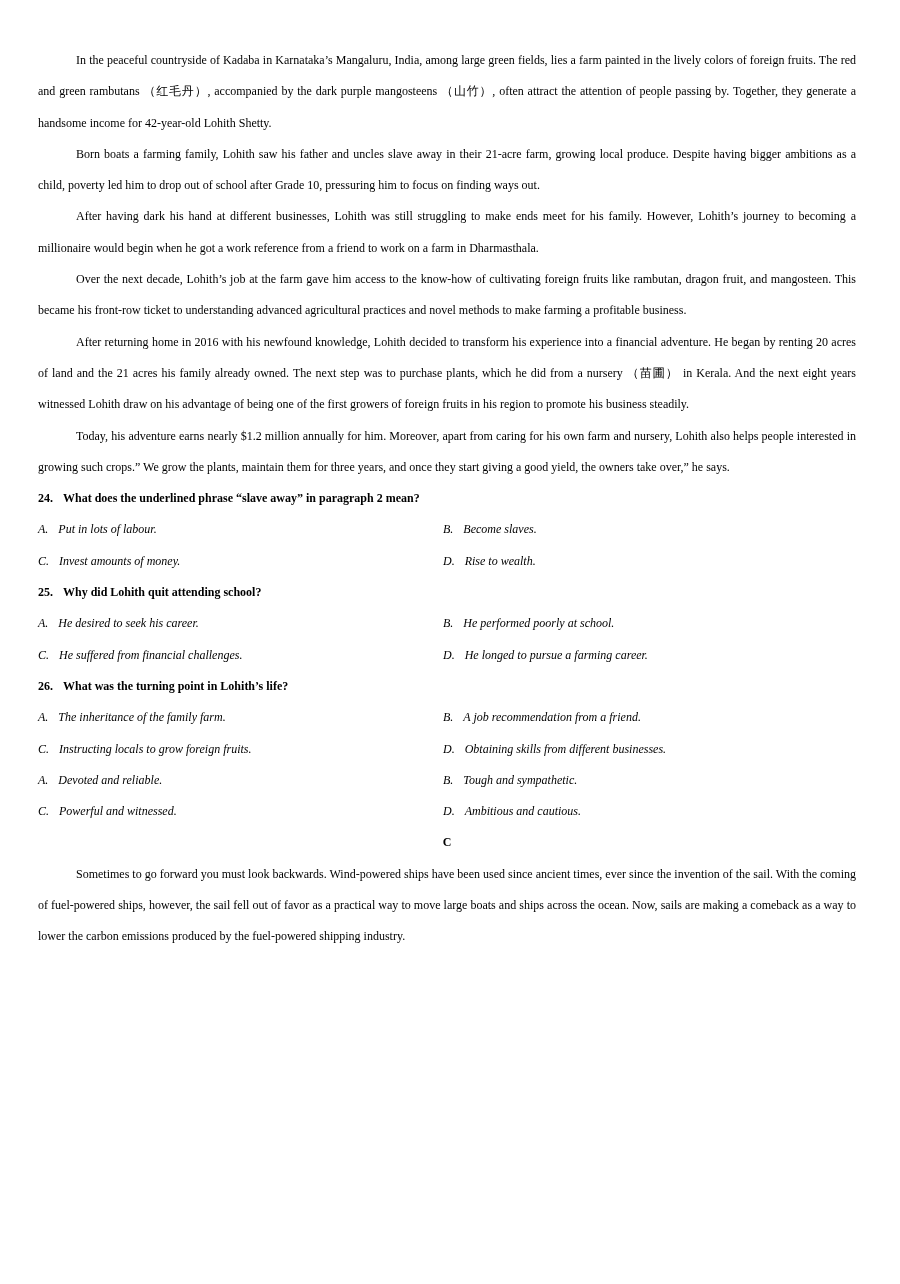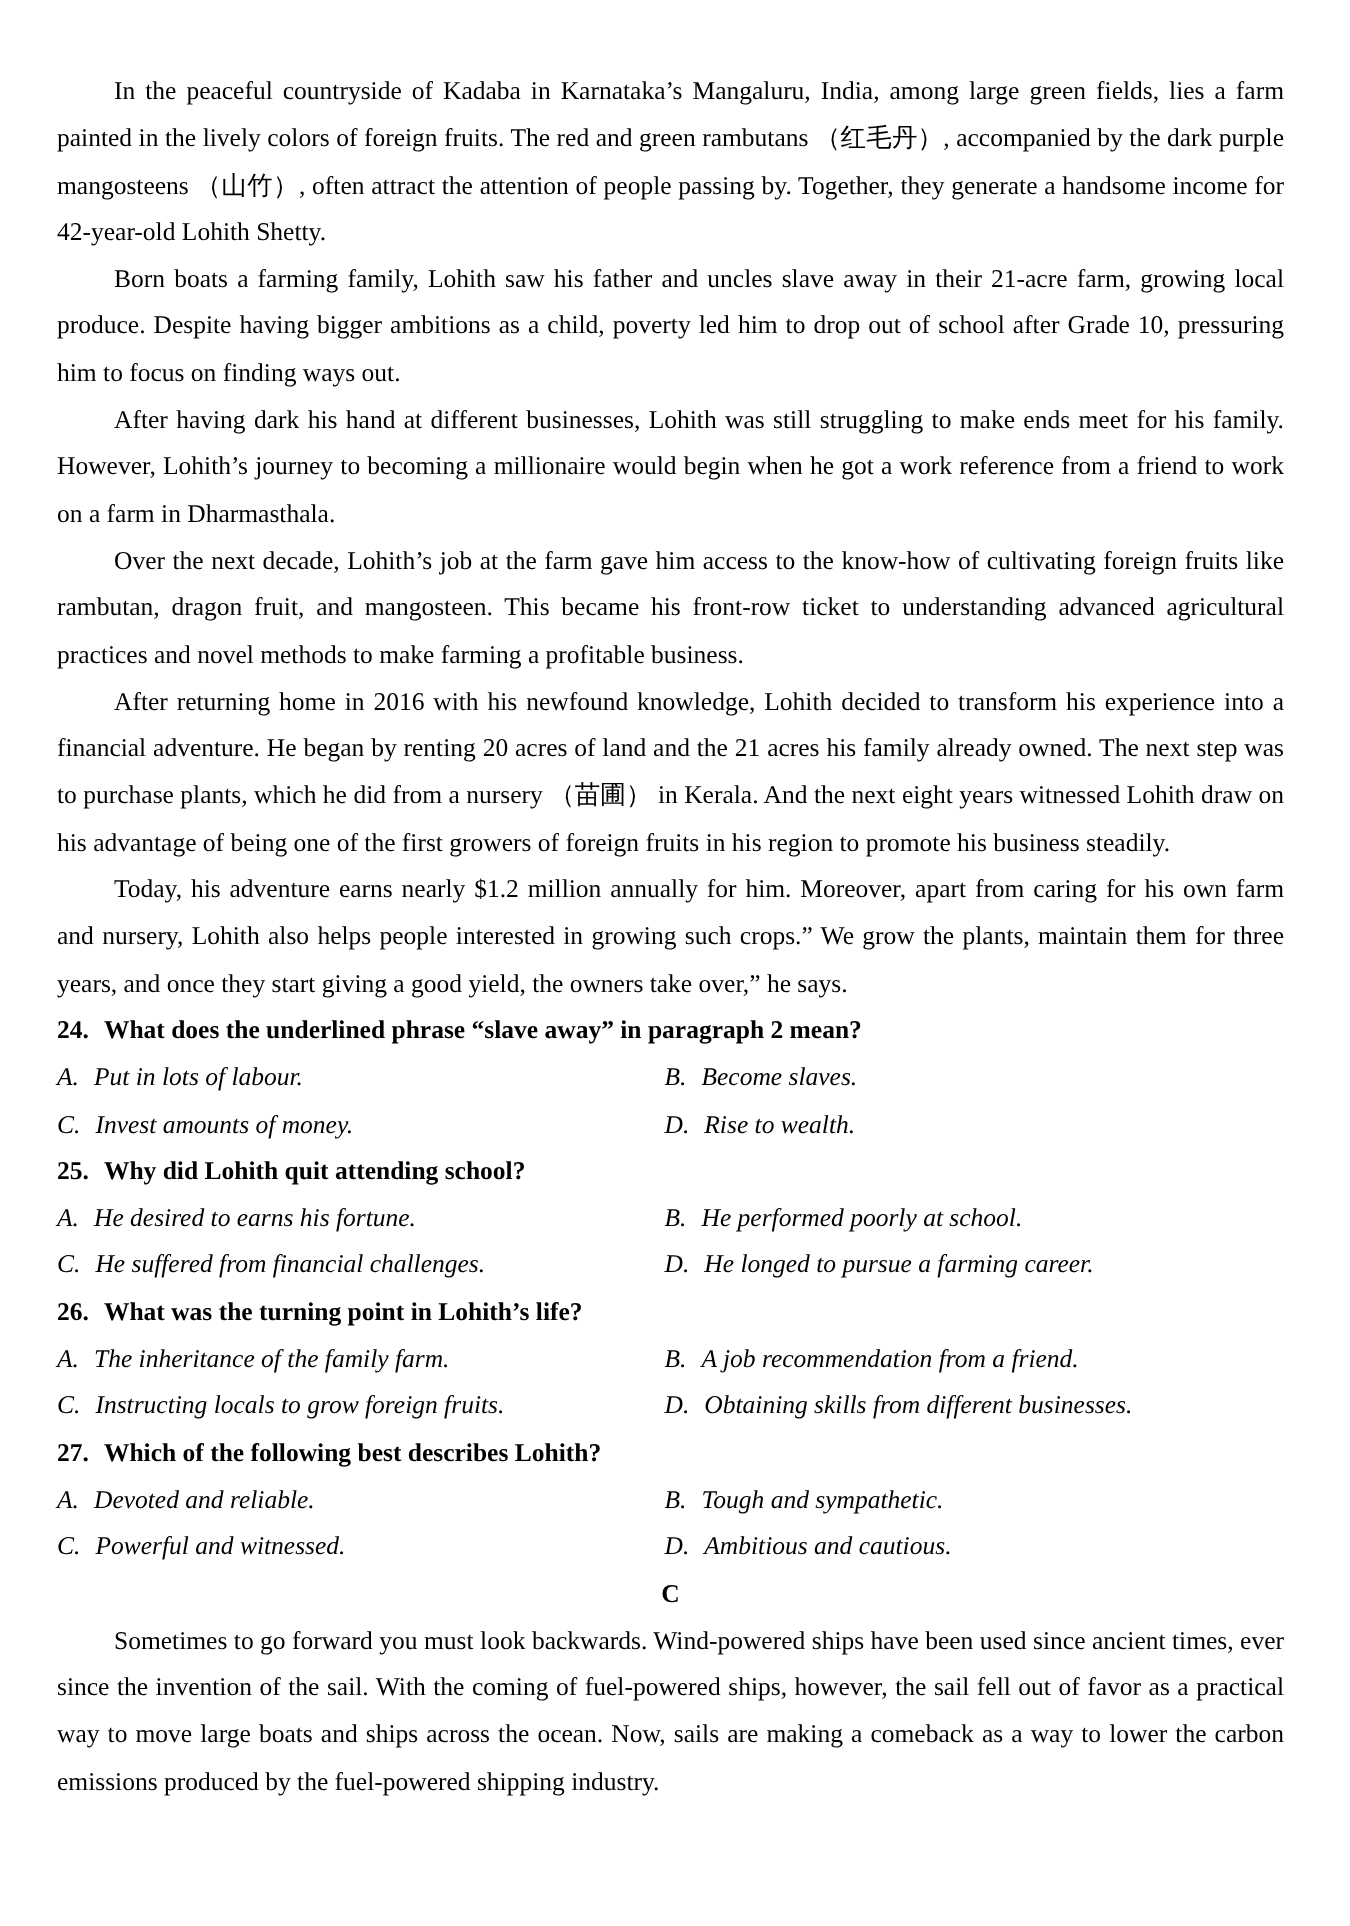--- a/index.html
+++ b/index.html
@@ -9,21 +9,21 @@
   }
   .page {
     position: relative;
     width: 900px;
     height: 1284px;
     box-sizing: border-box;
     padding: 45px 44px 0 38px;
     background: #ffffff;
     color: #000000;
     font-family: "Liberation Serif", "DejaVu Serif", serif;
-    font-size: 17px;
+    font-size: 12px;
     line-height: 31.3px;
     overflow: hidden;
   }
   p {
     margin: 0;
   }
   .para {
     text-align: justify;
     text-indent: 38px;
   }
@@ -76,39 +76,38 @@
       <p class="opt"><span class="opt-label">A.</span><span>Put in lots of labour.</span></p>
       <p class="opt"><span class="opt-label">B.</span><span>Become slaves.</span></p>
       <p class="opt"><span class="opt-label">C.</span><span>Invest amounts of money.</span></p>
       <p class="opt"><span class="opt-label">D.</span><span>Rise to wealth.</span></p>
     </div>
   </div>
 
   <div>
     <p class="stem"><span class="qnum">25.</span><span>Why did Lohith quit attending school?</span></p>
     <div class="options">
-      <p class="opt"><span class="opt-label">A.</span><span>He desired to earns his fortune.</span></p>
+      <p class="opt"><span class="opt-label">A.</span><span>He desired to seek his career.</span></p>
       <p class="opt"><span class="opt-label">B.</span><span>He performed poorly at school.</span></p>
       <p class="opt"><span class="opt-label">C.</span><span>He suffered from financial challenges.</span></p>
       <p class="opt"><span class="opt-label">D.</span><span>He longed to pursue a farming career.</span></p>
     </div>
   </div>
 
   <div>
     <p class="stem"><span class="qnum">26.</span><span>What was the turning point in Lohith’s life?</span></p>
     <div class="options">
       <p class="opt"><span class="opt-label">A.</span><span>The inheritance of the family farm.</span></p>
       <p class="opt"><span class="opt-label">B.</span><span>A job recommendation from a friend.</span></p>
       <p class="opt"><span class="opt-label">C.</span><span>Instructing locals to grow foreign fruits.</span></p>
       <p class="opt"><span class="opt-label">D.</span><span>Obtaining skills from different businesses.</span></p>
     </div>
   </div>
 
   <div>
-    <p class="stem"><span class="qnum">27.</span><span>Which of the following best describes Lohith?</span></p>
     <div class="options">
       <p class="opt"><span class="opt-label">A.</span><span>Devoted and reliable.</span></p>
       <p class="opt"><span class="opt-label">B.</span><span>Tough and sympathetic.</span></p>
       <p class="opt"><span class="opt-label">C.</span><span>Powerful and witnessed.</span></p>
       <p class="opt"><span class="opt-label">D.</span><span>Ambitious and cautious.</span></p>
     </div>
   </div>
 
   <p class="section-heading">C</p>
 

